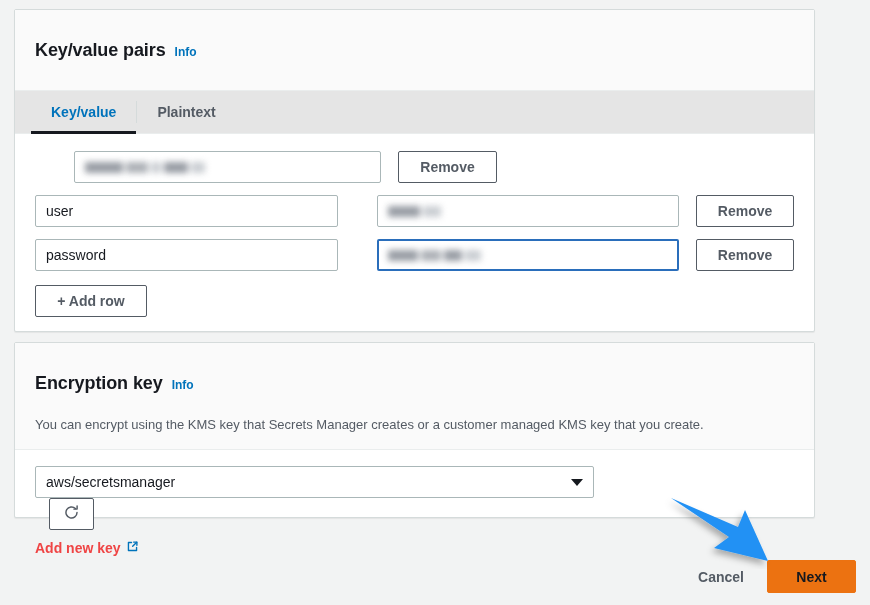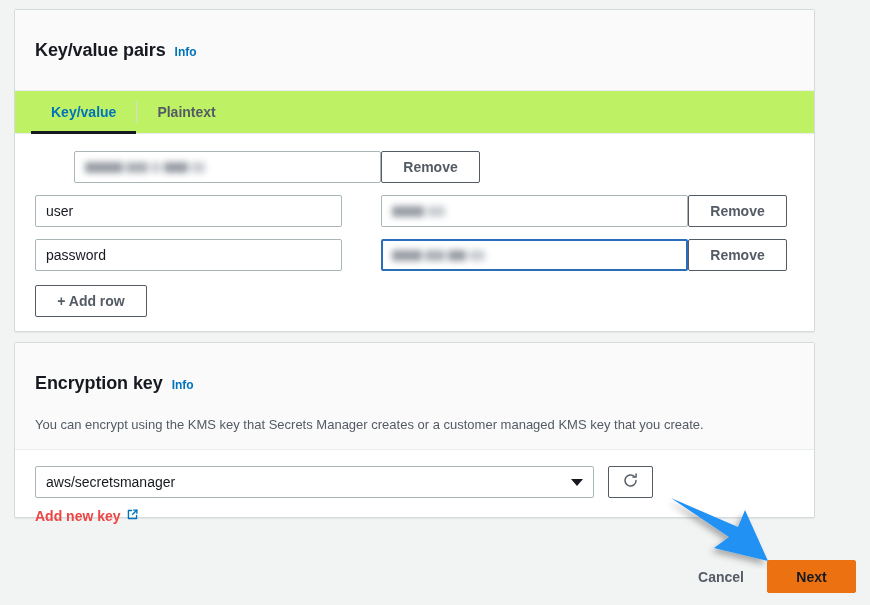--- a/index.html
+++ b/index.html
@@ -70,21 +70,21 @@
     font-size: 13px;
     color: #545b64;
     line-height: 1.35;
   }
 
   
   .tabs {
     display: flex;
     align-items: stretch;
     border-bottom: 1px solid #eaeded;
-    background: #bef264;
+    background: #e5e5e5;
     height: 43px;
     padding-left: 16px;
     box-sizing: border-box;
   }
   .tab {
     position: relative;
     display: flex;
     align-items: center;
     padding: 0 20px;
     font-size: 14px;
@@ -171,26 +171,27 @@
     border-radius: 2px;
     cursor: pointer;
     box-sizing: border-box;
     background: #ffffff;
     border: 1px solid #545b64;
     color: #545b64;
     height: 32px;
     padding: 0 14px;
     white-space: nowrap;
   }
-  .btn-remove { width: 99px; }
+  .btn-remove { margin-left: 17px; width: 99px; }
   .btn-addrow { margin-top: 14px; width: 112px; }
 
   
   .enc-row {
     display: flex;
+    flex-direction: column;
   }
   .select {
     width: 559px;
     height: 32px;
     box-sizing: border-box;
     border: 1px solid #aab7b8;
     border-radius: 2px;
     background: #ffffff;
     display: flex;
     align-items: center;

